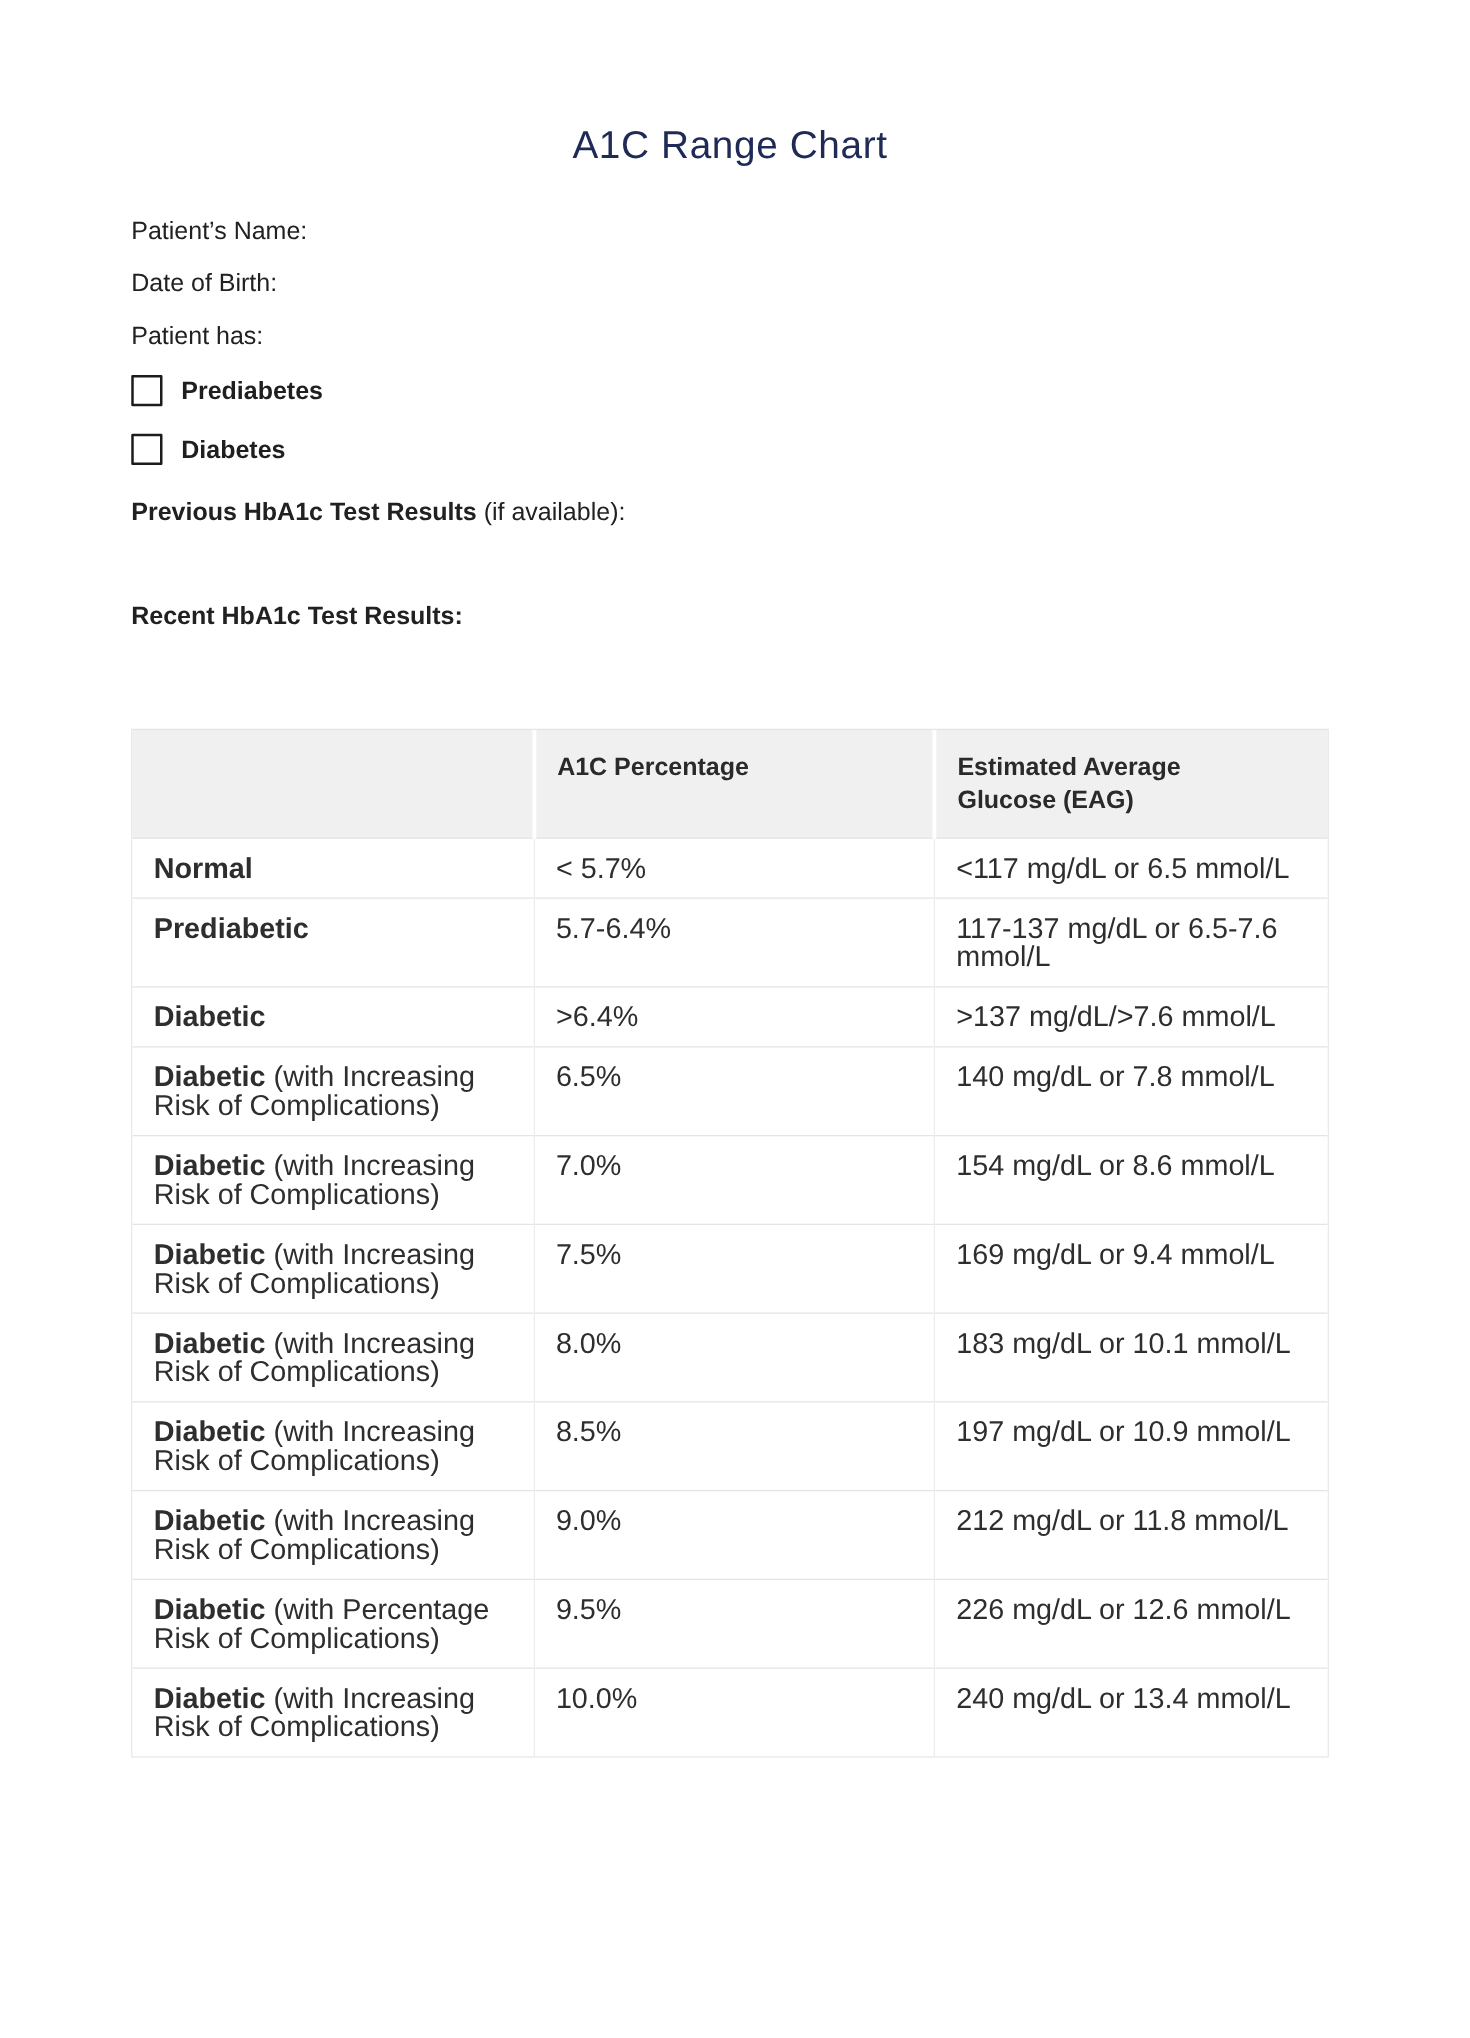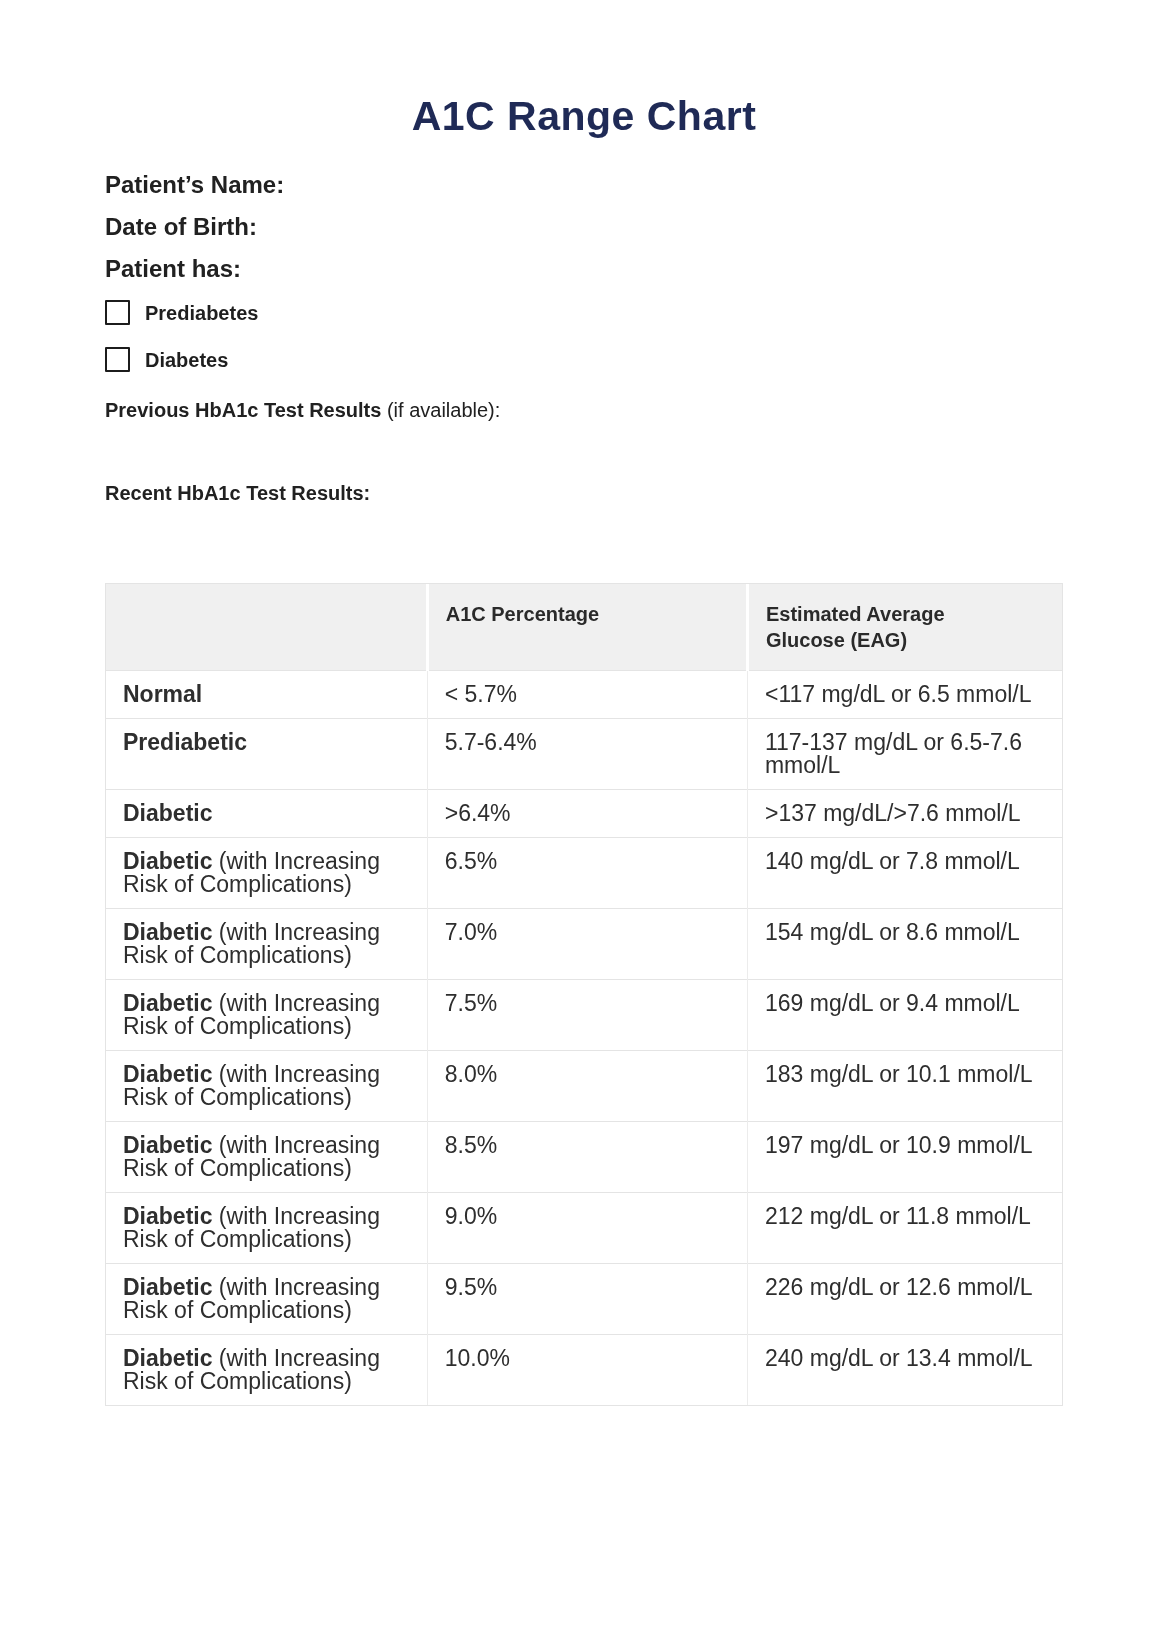--- a/index.html
+++ b/index.html
@@ -16,31 +16,31 @@
     width: 1176px;
     height: 1630px;
     box-sizing: border-box;
     background: #ffffff;
     padding: 92px 113px 0 105px;
     overflow: hidden;
   }
   .doc-title {
     margin: 0 0 33px 0;
     text-align: center;
-    font-size: 41px;
+    font-size: 31px;
     line-height: 48px;
-    font-weight: bold;
+    font-weight: normal;
     color: #1f2a56;
     letter-spacing: 0.5px;
   }
   .field-label {
     margin: 0 0 18px 0;
-    font-size: 24px;
+    font-size: 20px;
     line-height: 24px;
-    font-weight: bold;
+    font-weight: normal;
     color: #212121;
   }
   .checkbox-row {
     display: flex;
     align-items: center;
     margin: 0 0 20px 0;
     height: 27px;
     font-weight: bold;
   }
   .checkbox-box {
@@ -198,21 +198,21 @@
           <td>8.5%</td>
           <td>197 mg/dL or 10.9 mmol/L</td>
         </tr>
         <tr>
           <td class="cat"><span class="b">Diabetic</span><span> (with Increasing
 Risk of Complications)</span></td>
           <td>9.0%</td>
           <td>212 mg/dL or 11.8 mmol/L</td>
         </tr>
         <tr>
-          <td class="cat"><span class="b">Diabetic</span><span> (with Increasing
+          <td class="cat"><span class="b">Diabetic</span><span> (with Percentage
 Risk of Complications)</span></td>
           <td>9.5%</td>
           <td>226 mg/dL or 12.6 mmol/L</td>
         </tr>
         <tr>
           <td class="cat"><span class="b">Diabetic</span><span> (with Increasing
 Risk of Complications)</span></td>
           <td>10.0%</td>
           <td>240 mg/dL or 13.4 mmol/L</td>
         </tr>

